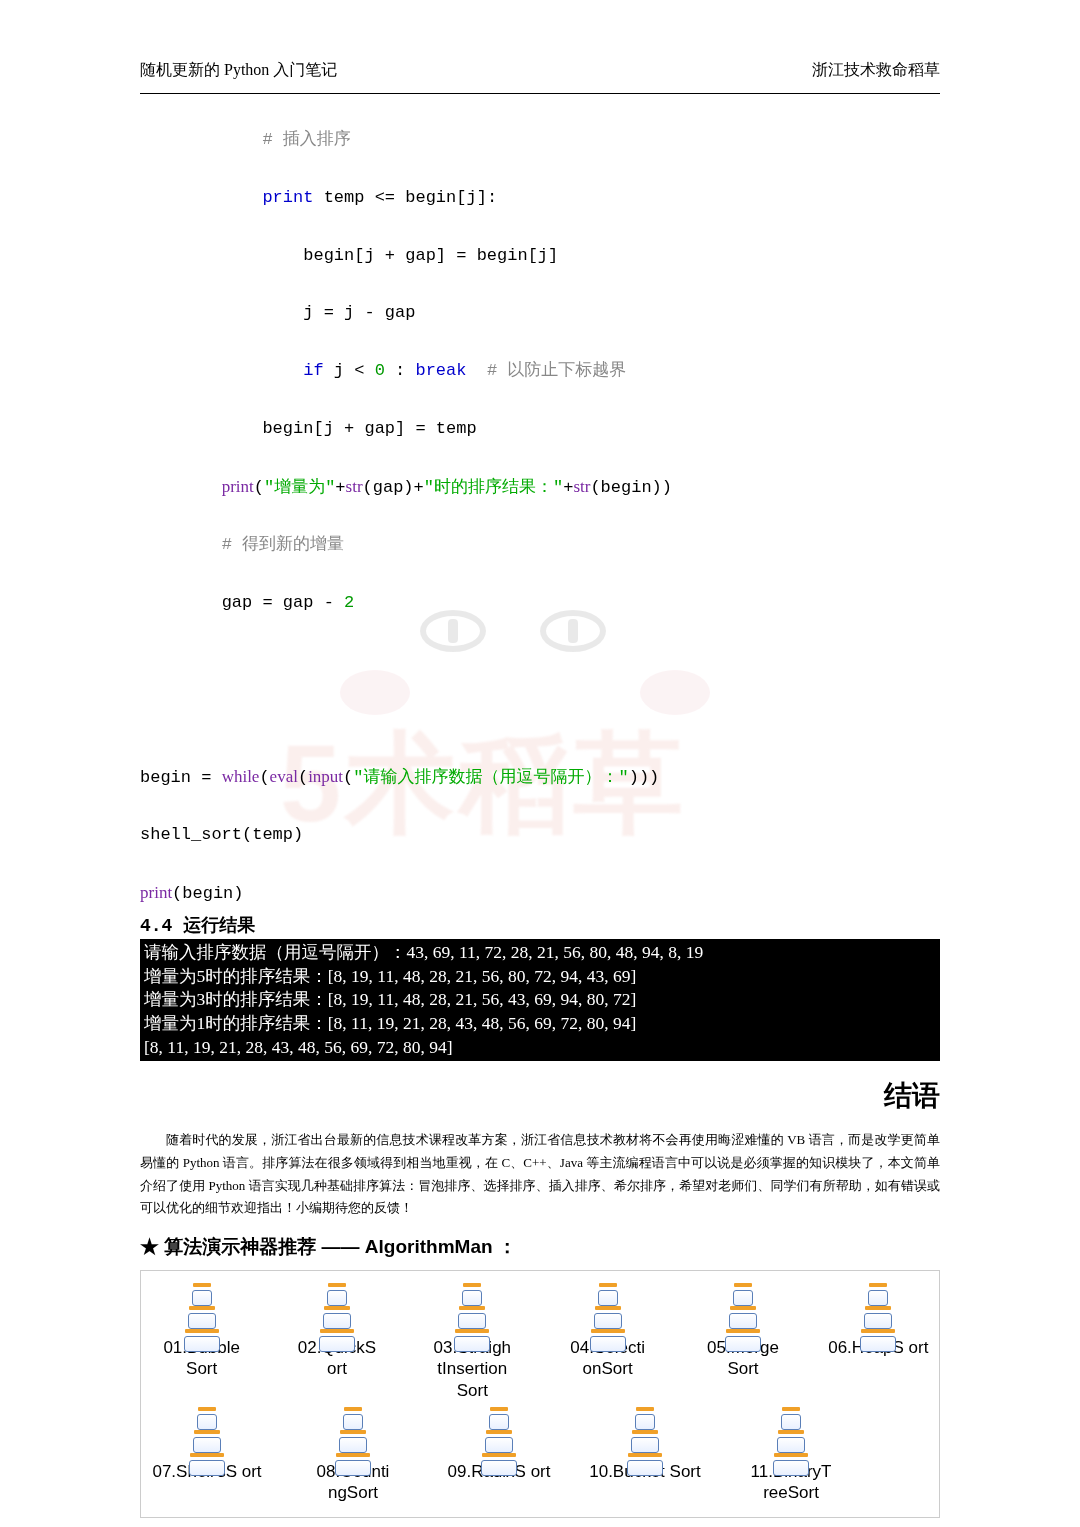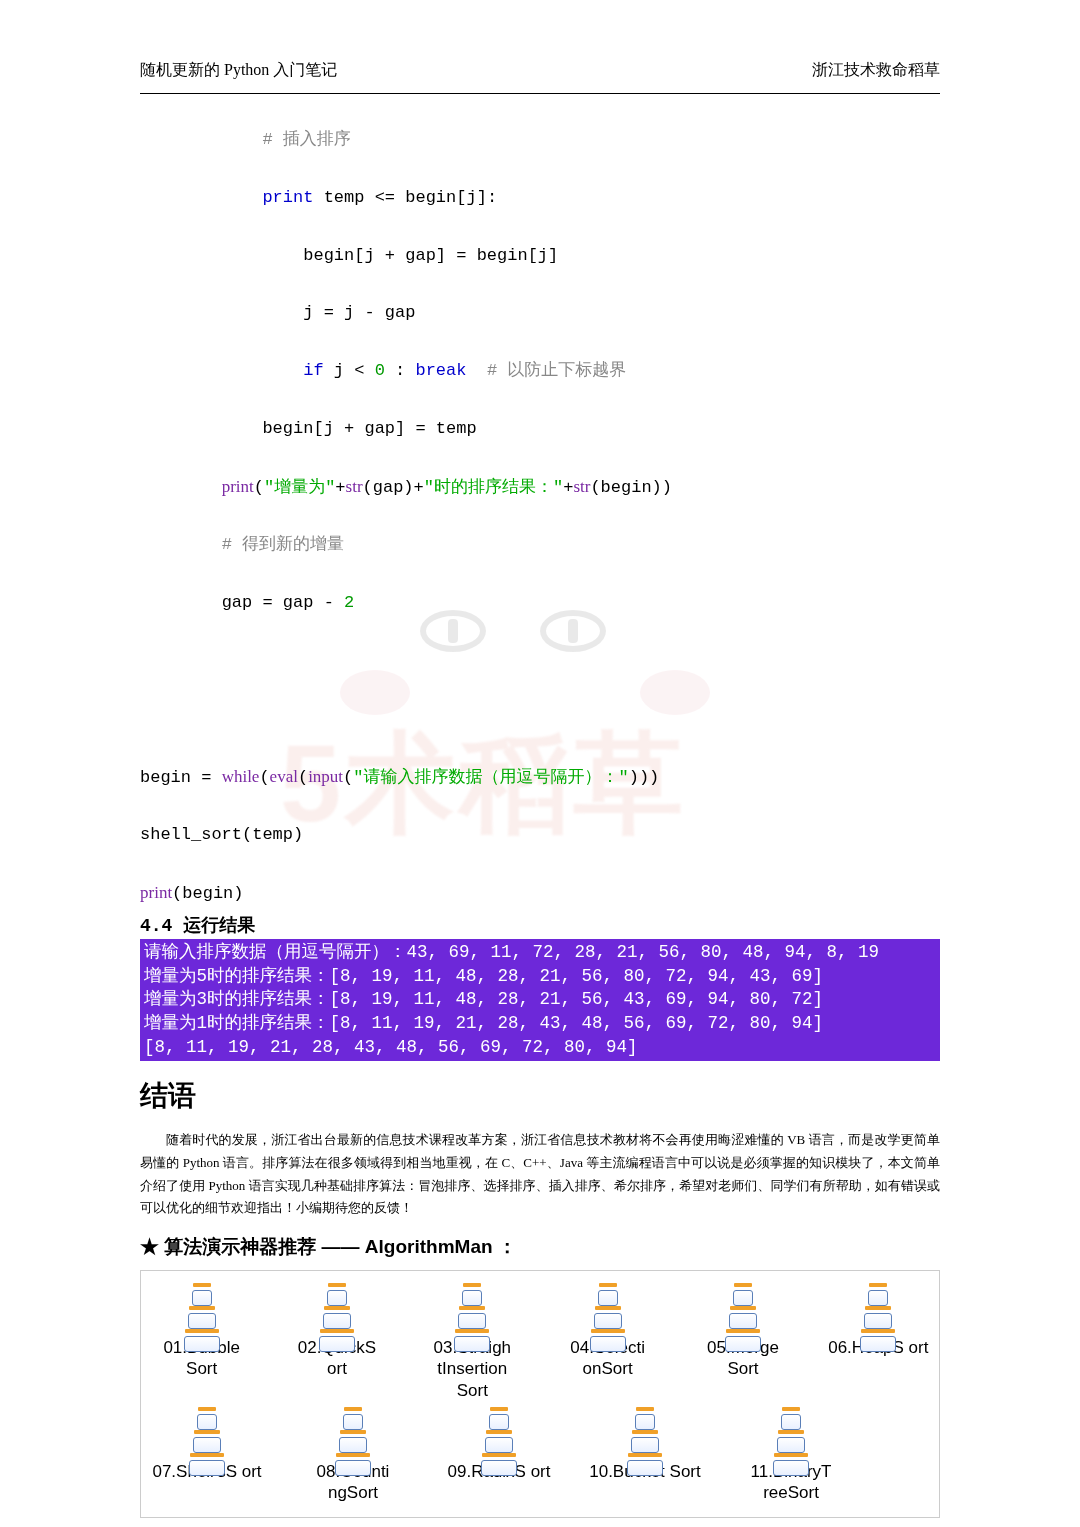--- a/index.html
+++ b/index.html
@@ -92,35 +92,36 @@
   .punc { color: #000; }
 
   .sect-heading {
     font-family: Liberation Mono, monospace;
     font-weight: bold;
     font-size: 18px;
     margin: 4px 0 2px 0;
   }
 
   .terminal {
-    background: #6d28d9;
+    background: #000000;
     color: #fff;
-    font-family: Liberation Mono, monospace;
+    font-family: Liberation Serif, serif;
     font-size: 17.5px;
     line-height: 1.35;
     padding: 2px 4px;
     margin: 2px 0 16px 0;
     white-space: pre;
   }
 
   h2.closing {
     font-family: "SimHei", sans-serif;
     font-size: 28px;
     font-weight: bold;
     margin: 8px 0 14px 0;
+    text-align: right;
   }
 
   p.body {
     font-size: 13px;
     line-height: 1.75;
     margin: 0 0 10px 0;
     text-indent: 2em;
     text-align: justify;
   }
 

